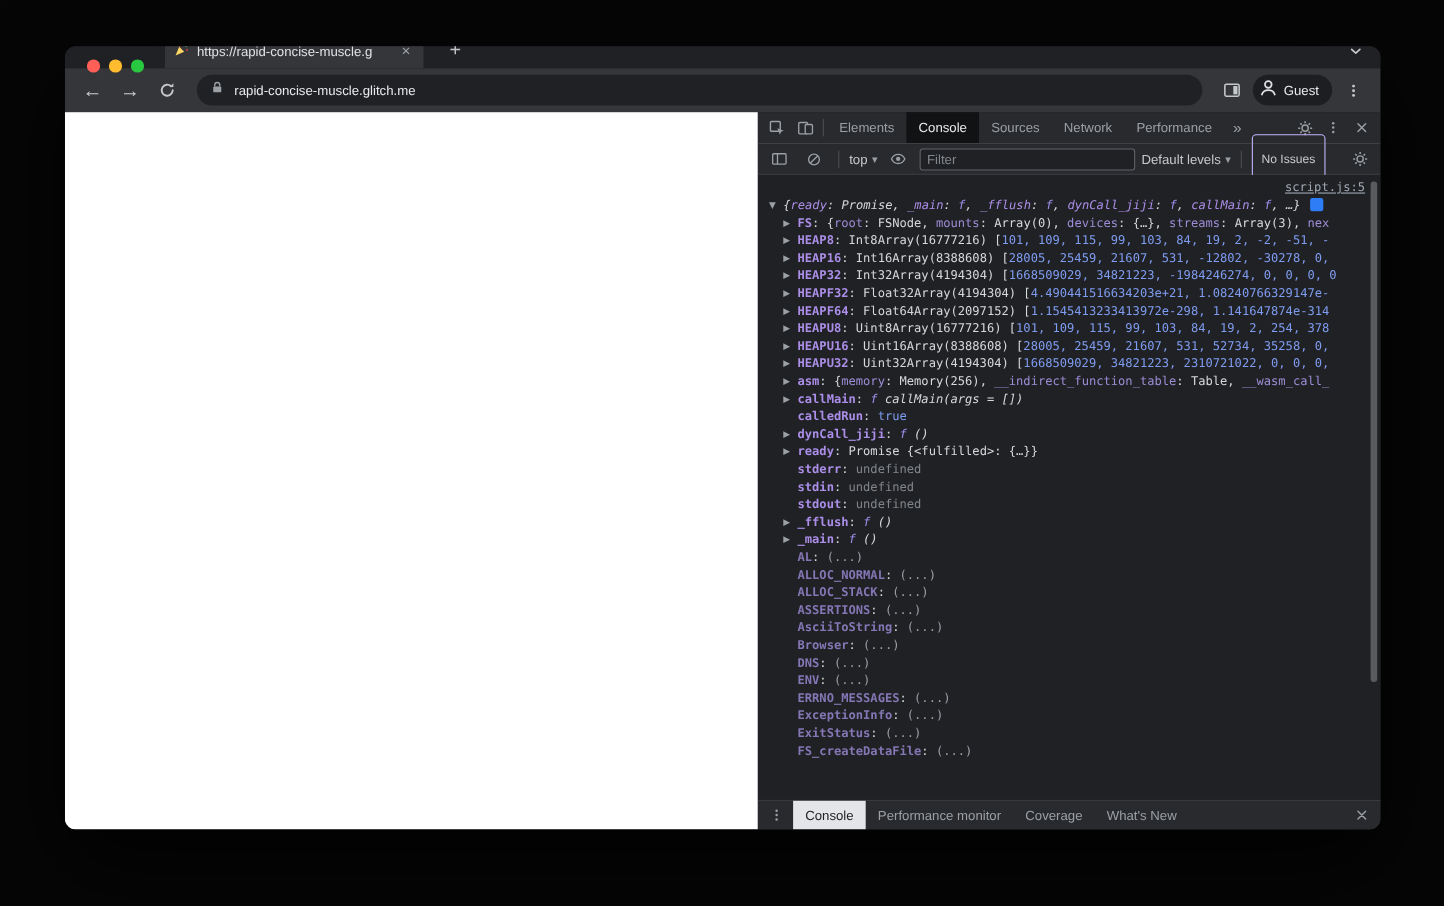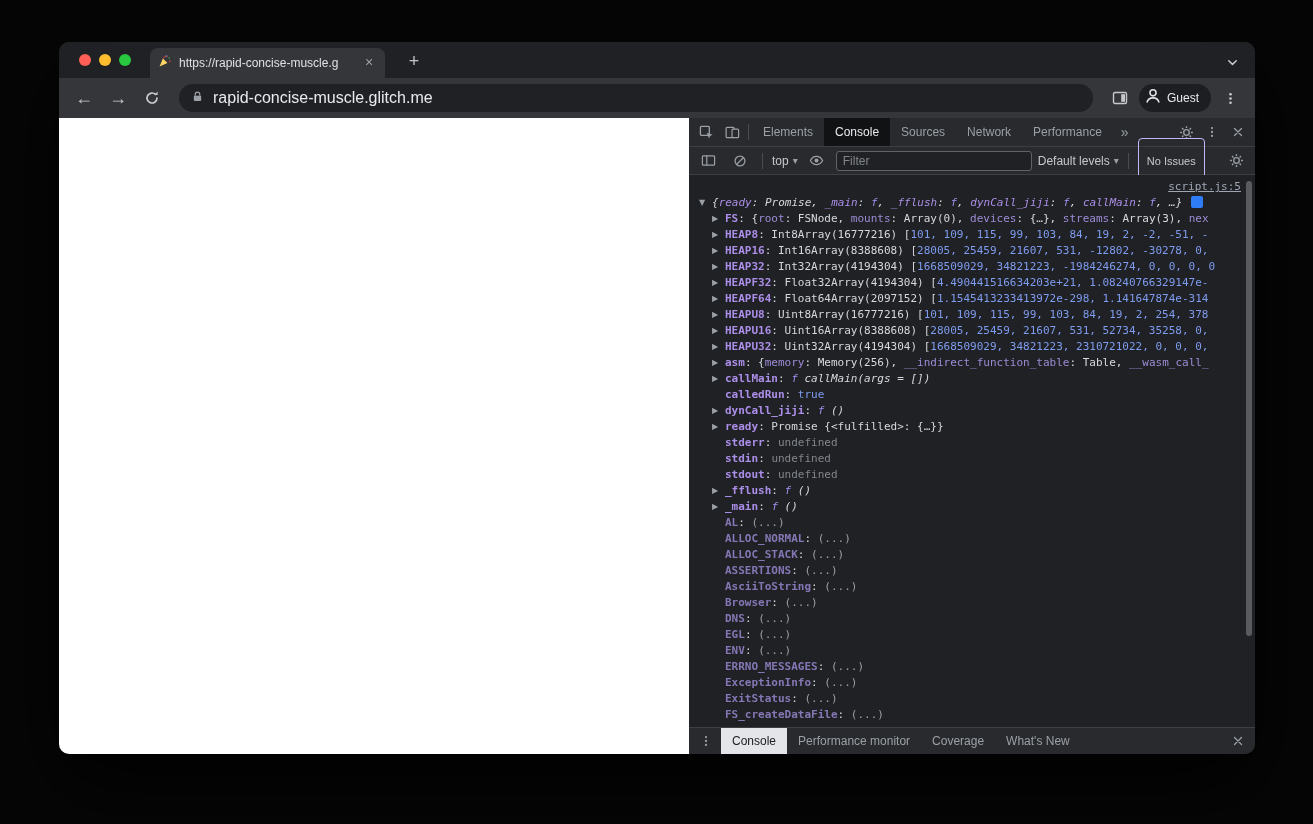--- a/index.html
+++ b/index.html
@@ -8,37 +8,37 @@
     font-family:"Liberation Sans", sans-serif;
     -webkit-font-smoothing:antialiased;
   }
   .window{
     position:absolute;left:59px;top:42px;width:1196px;height:712px;
     border-radius:10px;overflow:hidden;background:#202124;
     box-shadow:0 30px 80px rgba(0,0,0,.85);
     display:flex;flex-direction:column;
   }
   
-  .tabstrip{height:36px;background:#202124;position:relative;flex:none;}
+  .tabstrip{height:20px;background:#202124;position:relative;flex:none;}
   .traffic{position:absolute;left:20px;top:12px;display:flex;gap:8px;}
   .tl{width:12px;height:12px;border-radius:50%;display:inline-block;}
   .tl.red{background:#ff5f57;} .tl.yellow{background:#febc2e;} .tl.green{background:#28c840;}
   .tab{
     position:absolute;left:91px;bottom:0;width:235px;height:30px;background:#35363a;
     border-radius:8px 8px 0 0;display:flex;align-items:center;padding:0 8px;gap:7px;box-sizing:border-box;
   }
   .tab-title{flex:1;font-size:12px;color:#dfe1e5;white-space:nowrap;overflow:hidden;}
   .tab-close{color:#9aa0a6;font-size:14px;width:16px;height:16px;line-height:15px;text-align:center;border-radius:50%;}
   .newtab{position:absolute;left:342px;bottom:3px;width:26px;height:26px;color:#c1c4c8;font-size:18px;line-height:25px;text-align:center;border-radius:50%;}
   .strip-chevron{position:absolute;right:14px;bottom:7px;width:16px;height:16px;}
   
   .toolbar{height:40px;background:#35363a;display:flex;align-items:center;padding:0 10px;gap:4px;flex:none;}
   .nav-btn{width:30px;height:30px;display:flex;align-items:center;justify-content:center;color:#c6c9cc;font-size:18px;border-radius:50%;}
   .urlbar{flex:1;height:28px;background:#202124;border-radius:14px;display:flex;align-items:center;padding:0 12px;gap:9px;margin:0 8px;min-width:0;}
-  .url-text{font-size:16px;color:#e8eaed;white-space:nowrap;overflow:hidden;}
+  .url-text{font-size:12px;color:#e8eaed;white-space:nowrap;overflow:hidden;}
   .tb-icon{width:30px;height:30px;display:flex;align-items:center;justify-content:center;border-radius:50%;}
   .guest-chip{height:28px;background:#1d1e21;border-radius:14px;display:flex;align-items:center;gap:5px;padding:0 12px 0 5px;}
   .guest-label{font-size:12px;color:#e8eaed;}
   
   .content{flex:1;display:flex;min-height:0;}
   .page{width:630px;background:#ffffff;flex:none;}
   .devtools{flex:1;background:#202124;display:flex;flex-direction:column;min-width:0;}
   
   .dt-tabbar{height:28px;background:#292a2d;border-bottom:1px solid #3c4043;display:flex;align-items:center;padding:0 4px;flex:none;}
   .icon-btn{width:26px;height:26px;display:flex;align-items:center;justify-content:center;flex:none;}
@@ -278,21 +278,20 @@
           <div class="c-row"><span style="display: inline-block; width: 13px;"></span><span class="arrow"></span><span class="t-key">stdout</span><span class="t-val">: </span><span class="t-undef">undefined</span></div>
           <div class="c-row"><span style="display: inline-block; width: 13px;"></span><span class="arrow">▶</span><span class="t-key">_fflush</span><span class="t-val">: </span><span class="t-fn">f</span><span class="t-sig"> ()</span></div>
           <div class="c-row"><span style="display: inline-block; width: 13px;"></span><span class="arrow">▶</span><span class="t-key">_main</span><span class="t-val">: </span><span class="t-fn">f</span><span class="t-sig"> ()</span></div>
           <div class="c-row"><span style="display: inline-block; width: 13px;"></span><span class="arrow"></span><span class="t-dimkey">AL</span><span class="t-val">: </span><span class="t-dim">(...)</span></div>
           <div class="c-row"><span style="display: inline-block; width: 13px;"></span><span class="arrow"></span><span class="t-dimkey">ALLOC_NORMAL</span><span class="t-val">: </span><span class="t-dim">(...)</span></div>
           <div class="c-row"><span style="display: inline-block; width: 13px;"></span><span class="arrow"></span><span class="t-dimkey">ALLOC_STACK</span><span class="t-val">: </span><span class="t-dim">(...)</span></div>
           <div class="c-row"><span style="display: inline-block; width: 13px;"></span><span class="arrow"></span><span class="t-dimkey">ASSERTIONS</span><span class="t-val">: </span><span class="t-dim">(...)</span></div>
           <div class="c-row"><span style="display: inline-block; width: 13px;"></span><span class="arrow"></span><span class="t-dimkey">AsciiToString</span><span class="t-val">: </span><span class="t-dim">(...)</span></div>
           <div class="c-row"><span style="display: inline-block; width: 13px;"></span><span class="arrow"></span><span class="t-dimkey">Browser</span><span class="t-val">: </span><span class="t-dim">(...)</span></div>
           <div class="c-row"><span style="display: inline-block; width: 13px;"></span><span class="arrow"></span><span class="t-dimkey">DNS</span><span class="t-val">: </span><span class="t-dim">(...)</span></div>
-          <div class="c-row"><span style="display: inline-block; width: 13px;"></span><span class="arrow"></span><span class="t-dimkey">EGL</span><span class="t-val">: </span><span class="t-dim">(...)</span></div>
           <div class="c-row"><span style="display: inline-block; width: 13px;"></span><span class="arrow"></span><span class="t-dimkey">ENV</span><span class="t-val">: </span><span class="t-dim">(...)</span></div>
           <div class="c-row"><span style="display: inline-block; width: 13px;"></span><span class="arrow"></span><span class="t-dimkey">ERRNO_MESSAGES</span><span class="t-val">: </span><span class="t-dim">(...)</span></div>
           <div class="c-row"><span style="display: inline-block; width: 13px;"></span><span class="arrow"></span><span class="t-dimkey">ExceptionInfo</span><span class="t-val">: </span><span class="t-dim">(...)</span></div>
           <div class="c-row"><span style="display: inline-block; width: 13px;"></span><span class="arrow"></span><span class="t-dimkey">ExitStatus</span><span class="t-val">: </span><span class="t-dim">(...)</span></div>
           <div class="c-row"><span style="display: inline-block; width: 13px;"></span><span class="arrow"></span><span class="t-dimkey">FS_createDataFile</span><span class="t-val">: </span><span class="t-dim">(...)</span></div>
         </div>
 
       <div class="dt-drawer">
         <span class="icon-btn">
             <svg viewBox="0 0 16 16" width="14" height="14">

